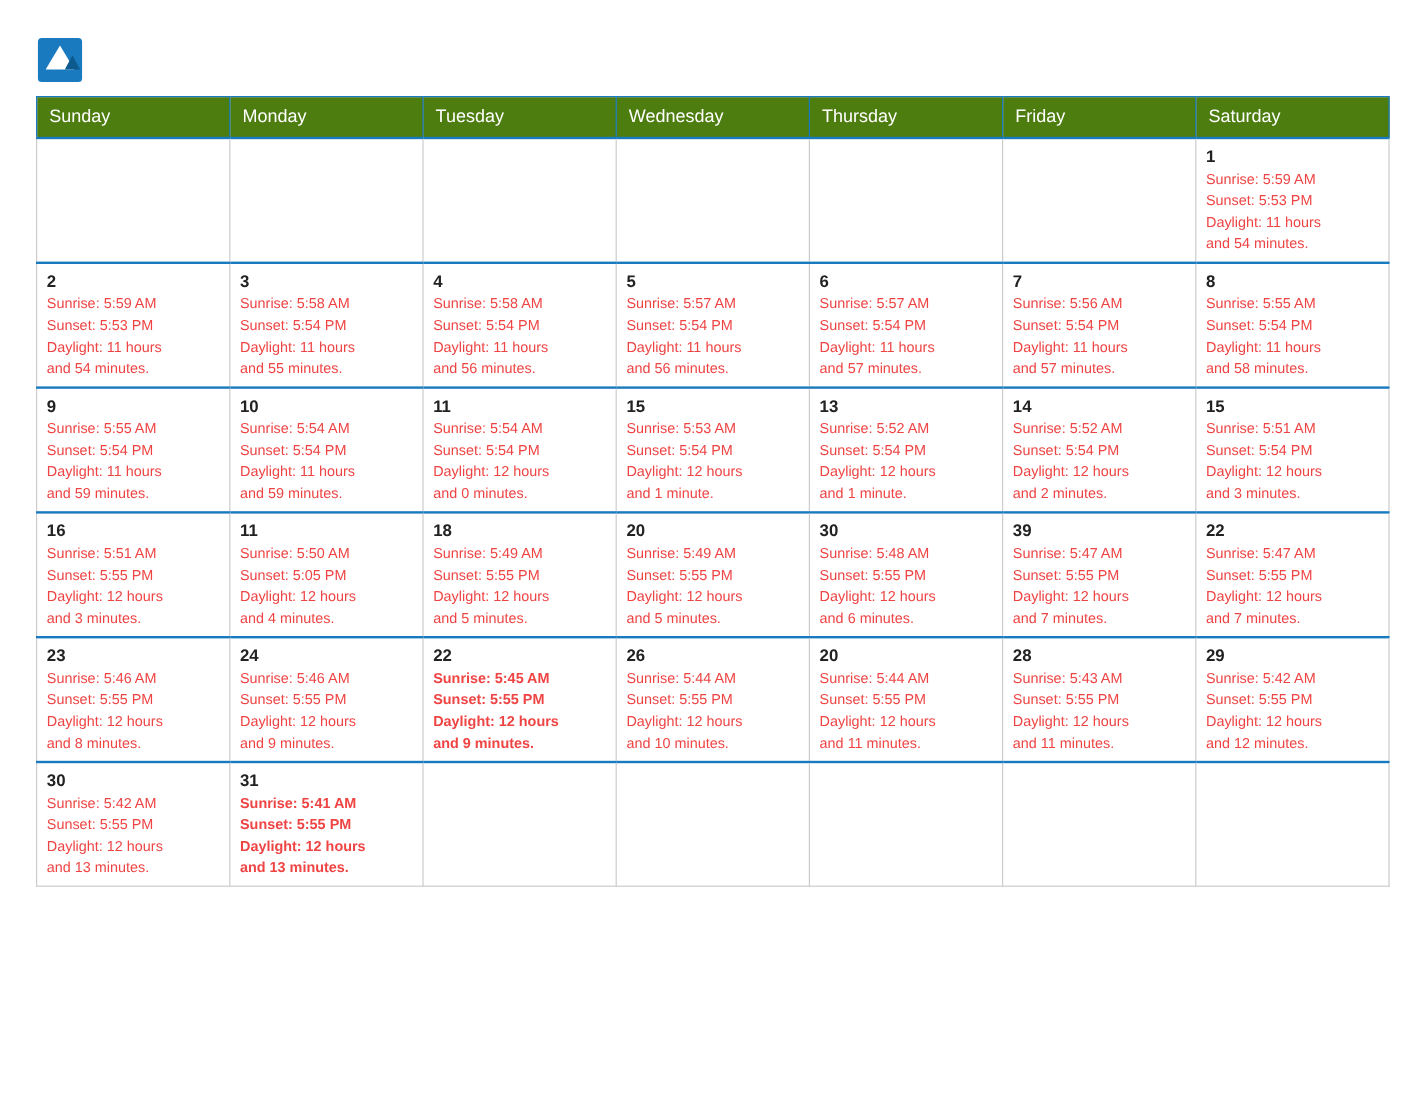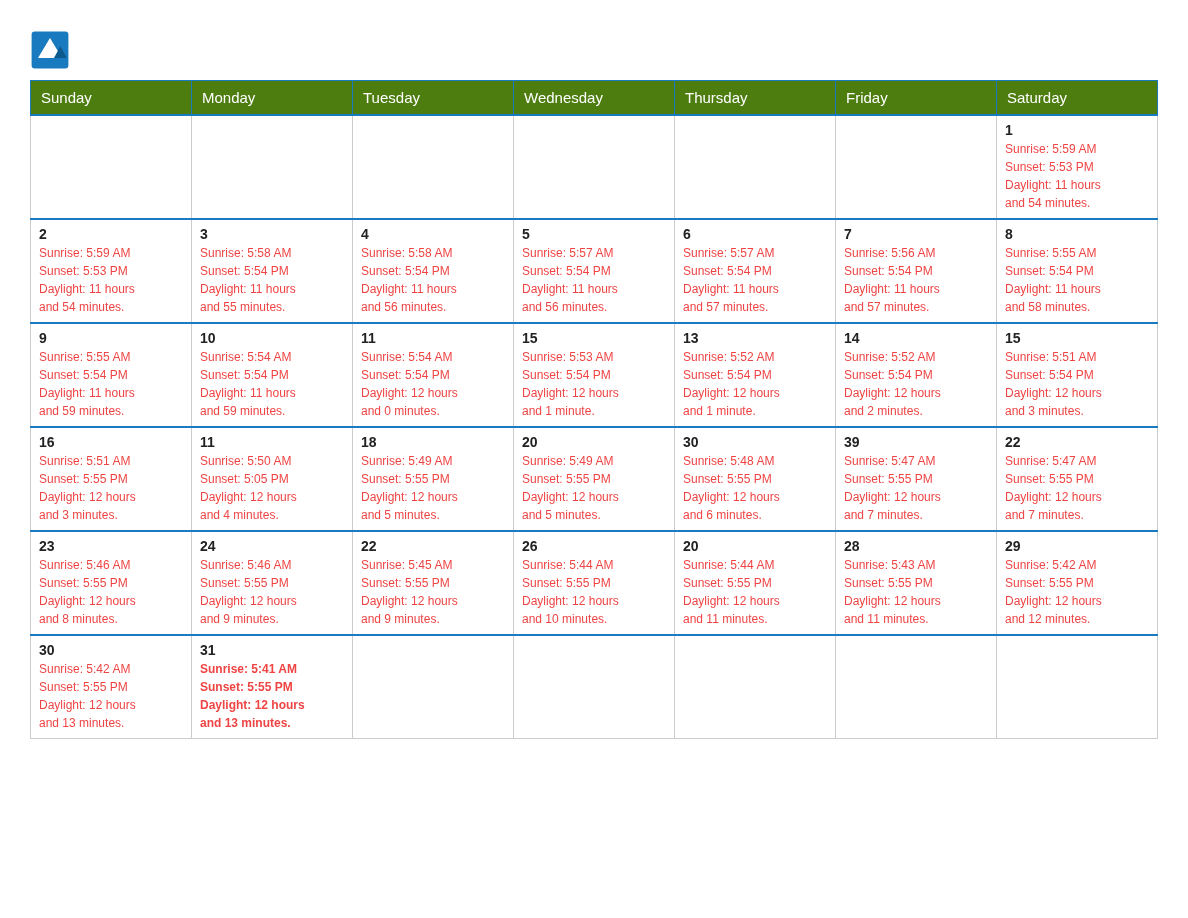--- a/index.html
+++ b/index.html
@@ -304,21 +304,21 @@
         </td>
         <td>
           <span class="day-num">24</span>
           <div class="day-info" style="white-space: pre-line;">Sunrise: 5:46 AM
 Sunset: 5:55 PM
 Daylight: 12 hours
 and 9 minutes.</div>
         </td>
         <td>
           <span class="day-num">22</span>
-          <div class="day-info" style="white-space: pre-line;">Sunrise: 5:45 AM
+          <div class="day-info" style="white-space: pre-line; font-weight: bold;">Sunrise: 5:45 AM
 Sunset: 5:55 PM
 Daylight: 12 hours
 and 9 minutes.</div>
         </td>
         <td>
           <span class="day-num">26</span>
           <div class="day-info" style="white-space: pre-line;">Sunrise: 5:44 AM
 Sunset: 5:55 PM
 Daylight: 12 hours
 and 10 minutes.</div>

